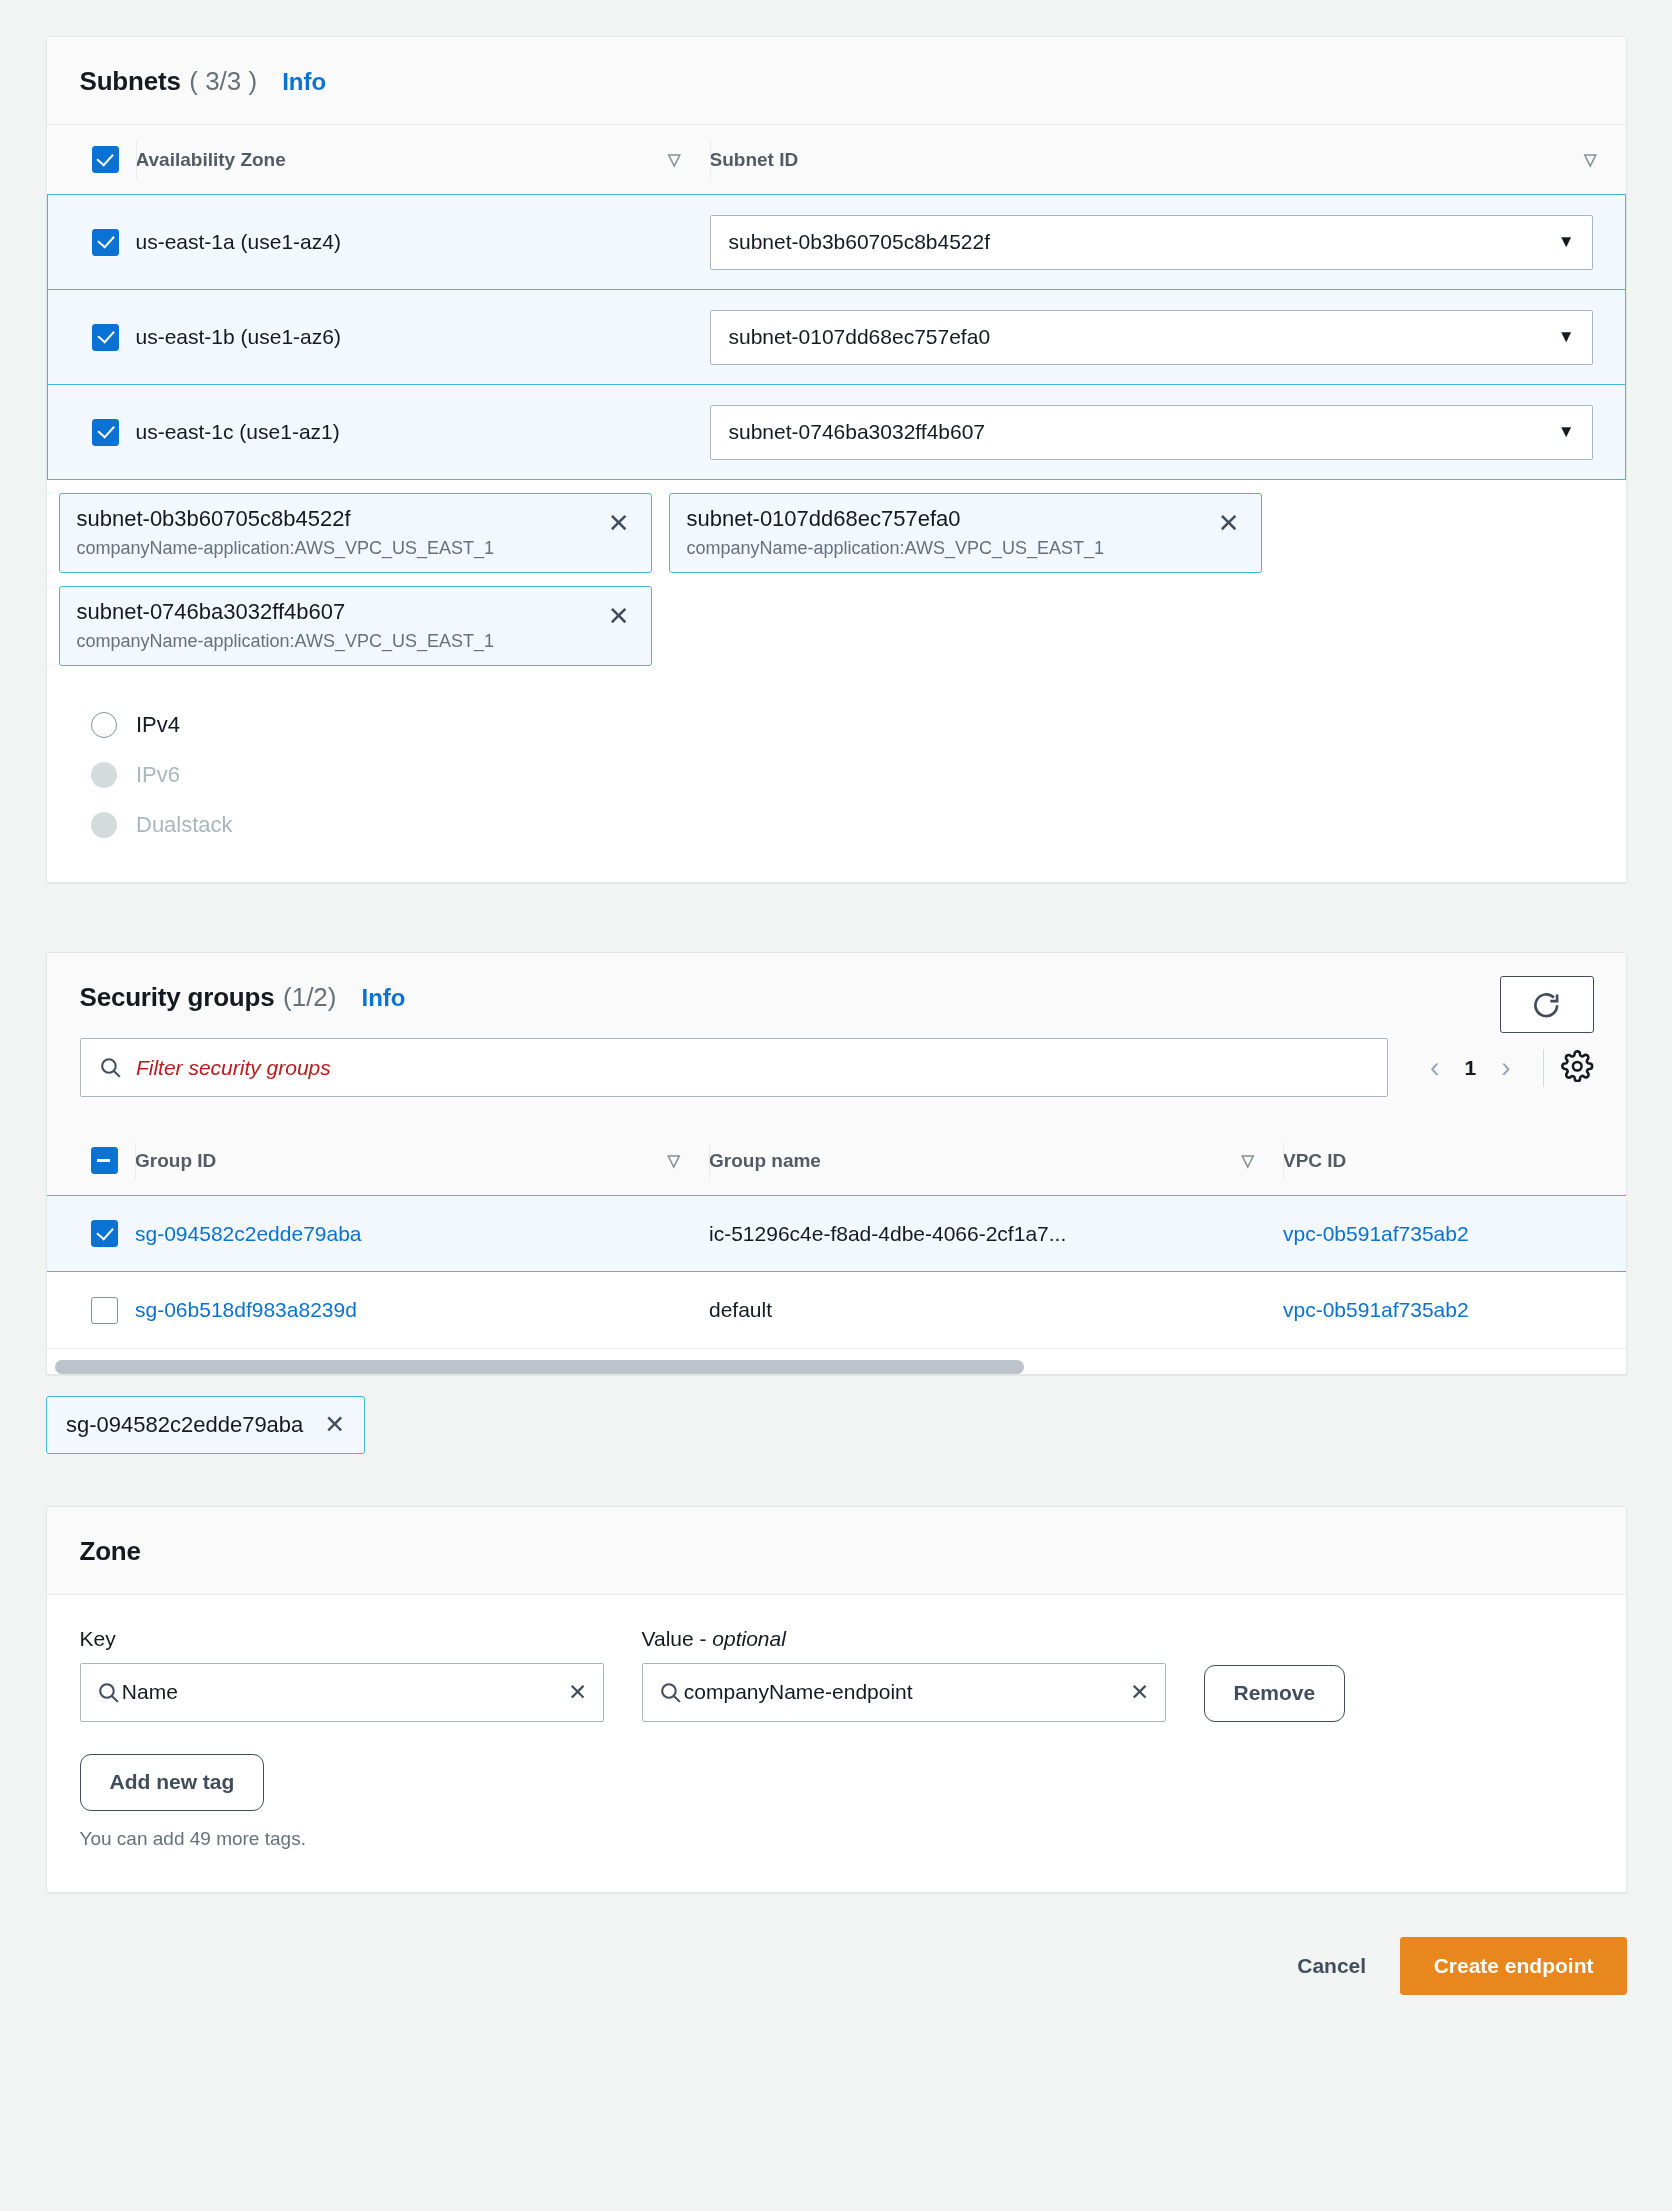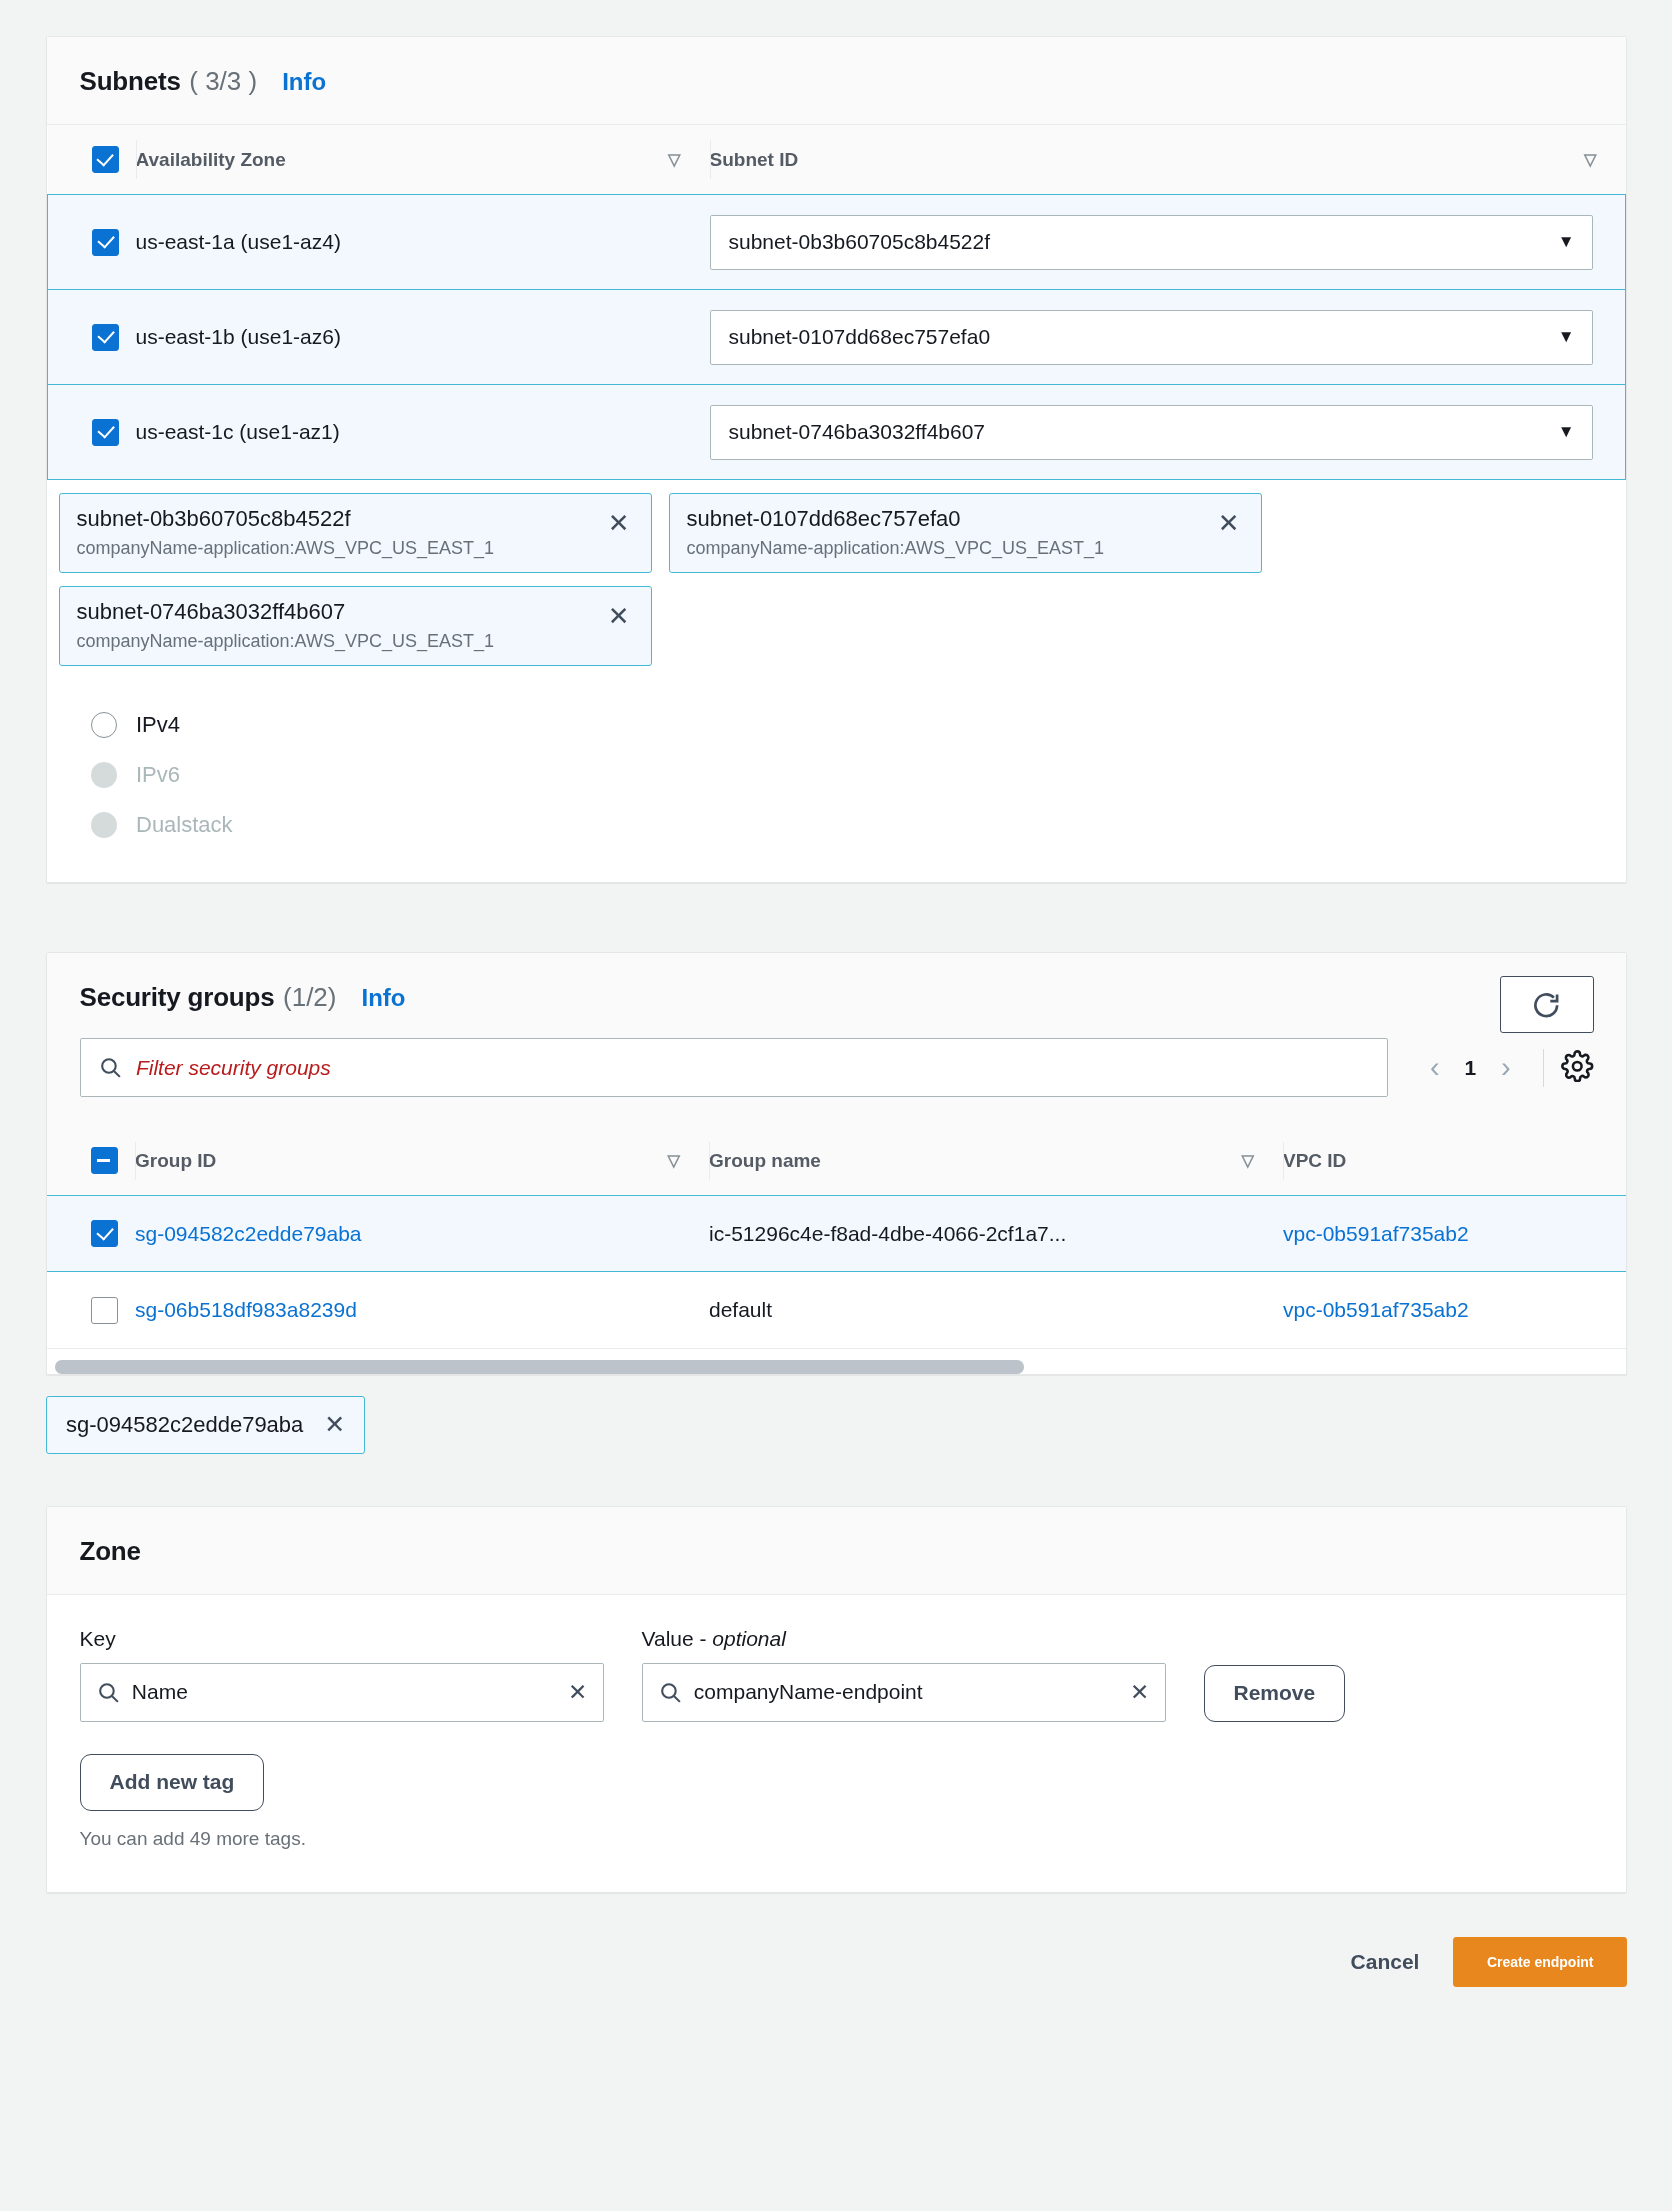--- a/index.html
+++ b/index.html
@@ -283,21 +283,21 @@
     height: 59px;
     border: 1px solid #aab7b8;
     border-radius: 1.9px;
     background: #fff;
     display: flex;
     align-items: center;
     padding: 0 15.3px;
     justify-content: space-between;
     cursor: text;
   }
-  .tag-input-left { display: flex; align-items: center; gap: 11px; justify-content: space-between; }
+  .tag-input-left { display: flex; align-items: center; gap: 1px; justify-content: space-between; }
   .tag-value-text { font-size: 21px; color: #16191f; }
   .clear-x { font-size: 23px; color: #414d5c; cursor: pointer; }
 
   .btn-normal {
     border: 1px solid #414d5c;
     border-radius: 11px;
     background: #fff;
     color: #414d5c;
     font-size: 21px;
     font-weight: bold;
@@ -324,21 +324,21 @@
     font-weight: bold;
     color: #414d5c;
     font-family: "Liberation Sans", sans-serif;
     cursor: pointer;
   }
   .btn-primary {
     background: #e8871e;
     border: 1px solid #e8871e;
     border-radius: 2.9px;
     color: #fff;
-    font-size: 14px;
+    font-size: 21px;
     font-weight: bold;
     font-family: "Liberation Sans", sans-serif;
     padding: 16.3px 32.5px;
     cursor: pointer;
   }
 
   .gap-lg { height: 69px; }
   .gap-md { height: 52px; }
 </style>
 </head>

